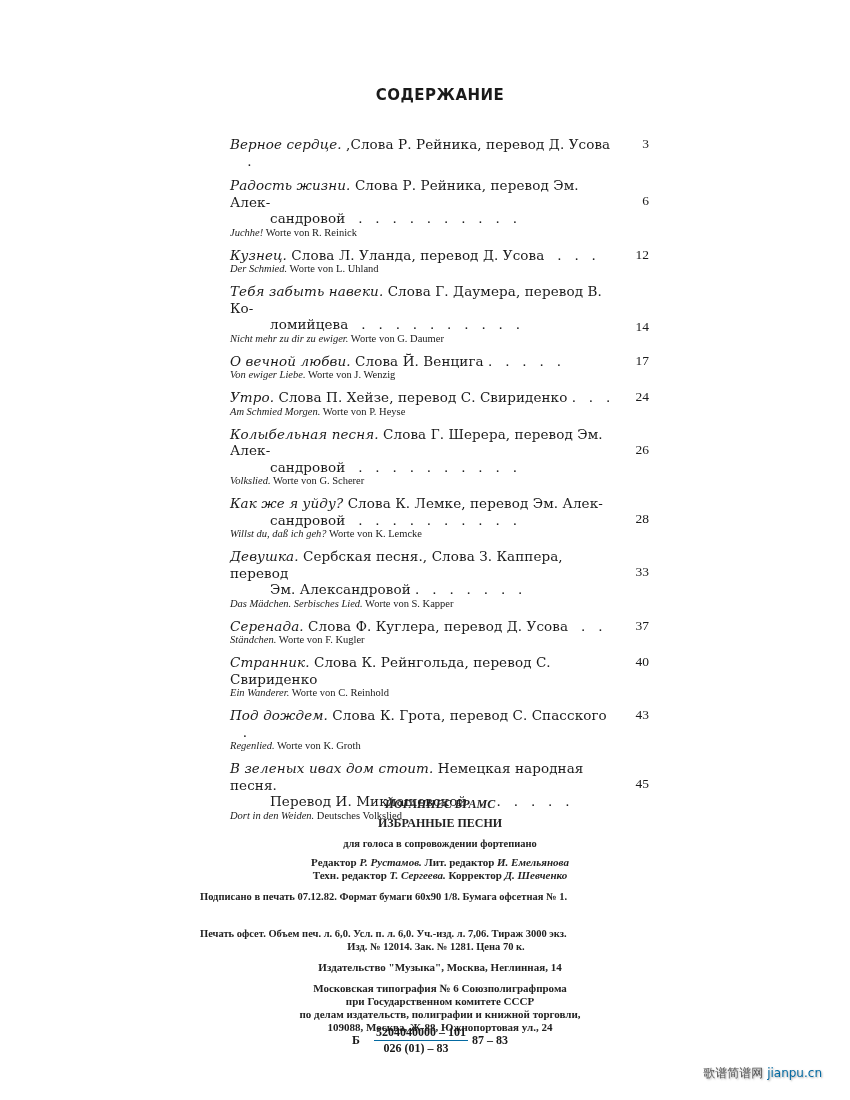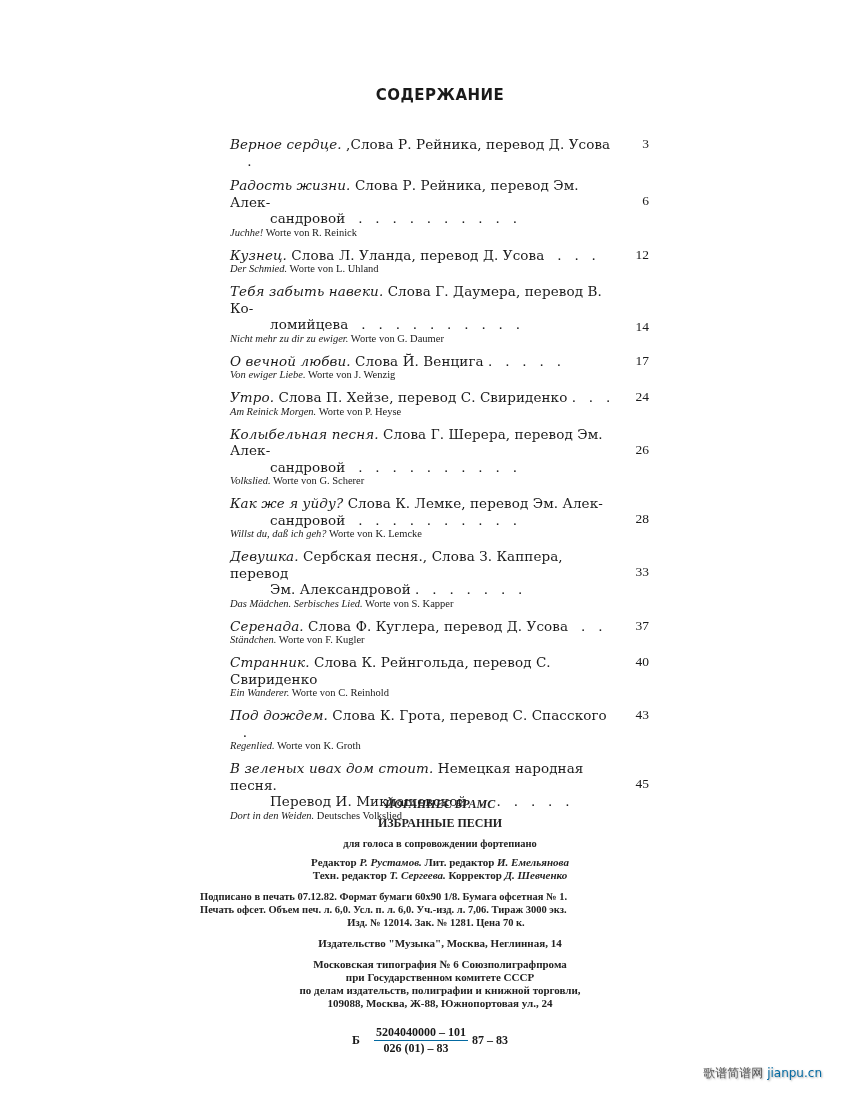--- a/index.html
+++ b/index.html
@@ -62,21 +62,21 @@
       <div class="de"><span class="t">Nicht mehr zu dir zu ewiger.</span><span> Worte von G. Daumer</span></div>
     </div>
     <div class="entry">
       <div class="ru"><span class="t">О вечной любви.</span><span> Слова Й. Венцига</span><span class="dots"> .   .   .   .   .</span></div>
       <span class="page" style="top: 0px;">17</span>
       <div class="de"><span class="t">Von ewiger Liebe.</span><span> Worte von J. Wenzig</span></div>
     </div>
     <div class="entry">
       <div class="ru"><span class="t">Утро.</span><span> Слова П. Хейзе, перевод С. Свириденко</span><span class="dots"> .   .   .</span></div>
       <span class="page" style="top: 0px;">24</span>
-      <div class="de"><span class="t">Am Reinick Morgen.</span><span> Worte von P. Heyse</span></div>
+      <div class="de"><span class="t">Am Schmied Morgen.</span><span> Worte von P. Heyse</span></div>
     </div>
     <div class="entry">
       <div class="ru"><span class="t">Колыбельная песня.</span><span> Слова Г. Шерера, перевод Эм. Алек-</span><span class="cont"><span>сандровой</span><span class="dots">   .   .   .   .   .   .   .   .   .   .</span></span></div>
       <span class="page" style="top: 16px;">26</span>
       <div class="de"><span class="t">Volkslied.</span><span> Worte von G. Scherer</span></div>
     </div>
     <div class="entry">
       <div class="ru"><span class="t">Как же я уйду?</span><span> Слова К. Лемке, перевод Эм. Алек-</span><span class="cont"><span>сандровой</span><span class="dots">   .   .   .   .   .   .   .   .   .   .</span></span></div>
       <span class="page" style="top: 16px;">28</span>
       <div class="de"><span class="t">Willst du, daß ich geh?</span><span> Worte von K. Lemcke</span></div>
@@ -114,21 +114,21 @@
   <div class="c3">для голоса в сопровождении фортепиано</div>
   <div>
     <span>Редактор </span><span class="i">Р. Рустамов.</span><span>  Лит. редактор </span><span class="i">И. Емельянова</span>
   </div>
   <div>
     <span>Техн. редактор </span><span class="i">Т. Сергеева.</span><span>  Корректор </span><span class="i">Д. Шевченко</span>
   </div>
   <div class="gap"></div>
   <div class="imprint" style="margin-left:-20px;text-align:left;font-size:10.5px;">
     <div style="white-space:nowrap;">Подписано в печать 07.12.82.  Формат бумаги  60x90  1/8.  Бумага офсетная № 1.</div>
-    <div style="white-space:nowrap;">Печать офсет.  Объем печ. л. 6,0.  Усл. п. л. 6,0.  Уч.-изд. л. 7,06.  Тираж 3000 экз.</div>
+    <div style="white-space:nowrap;margin-top:24px;">Печать офсет.  Объем печ. л. 6,0.  Усл. п. л. 6,0.  Уч.-изд. л. 7,06.  Тираж 3000 экз.</div>
     <div style="text-align:center;padding-left:20px;">Изд. № 12014.  Зак. № 1281.  Цена 70 к.</div>
   </div>
   <div class="gap"></div>
   <div>Издательство "Музыка", Москва, Неглинная, 14</div>
   <div class="gap"></div>
   <div>Московская типография № 6 Союзполиграфпрома</div>
   <div>при Государственном комитете СССР</div>
   <div>по делам издательств, полиграфии и книжной торговли,</div>
   <div>109088, Москва, Ж-88, Южнопортовая ул., 24</div>
 </div>

